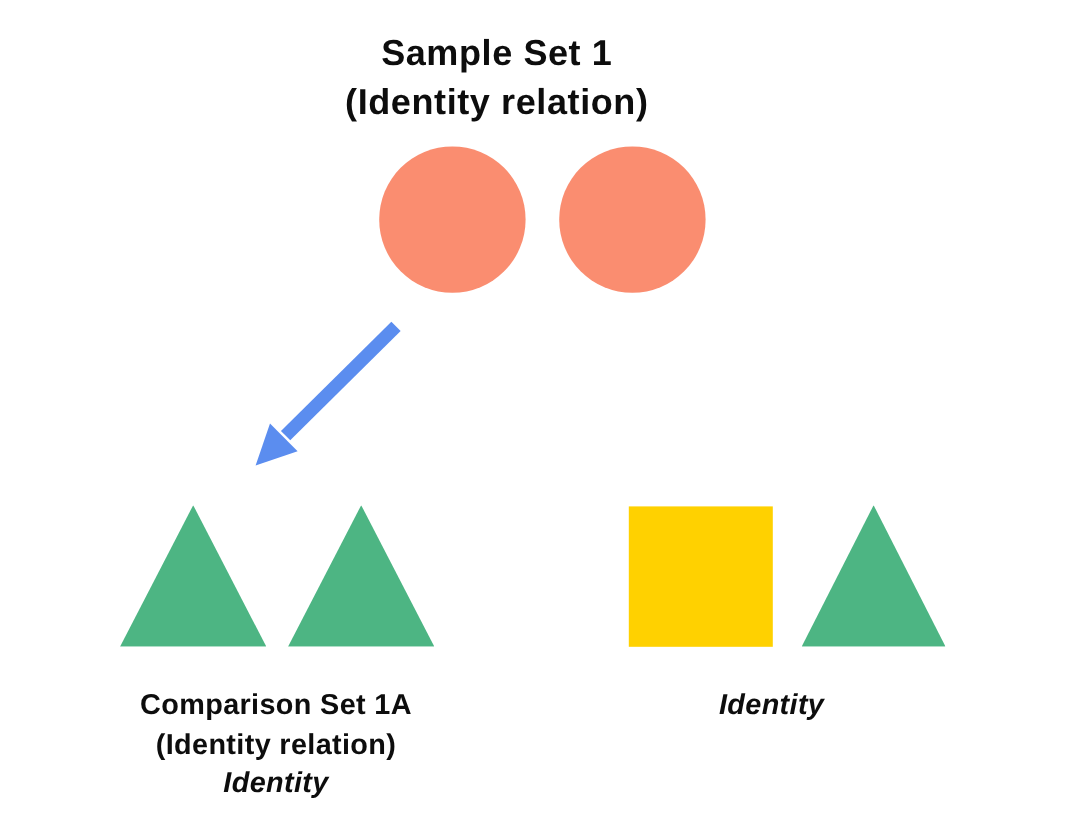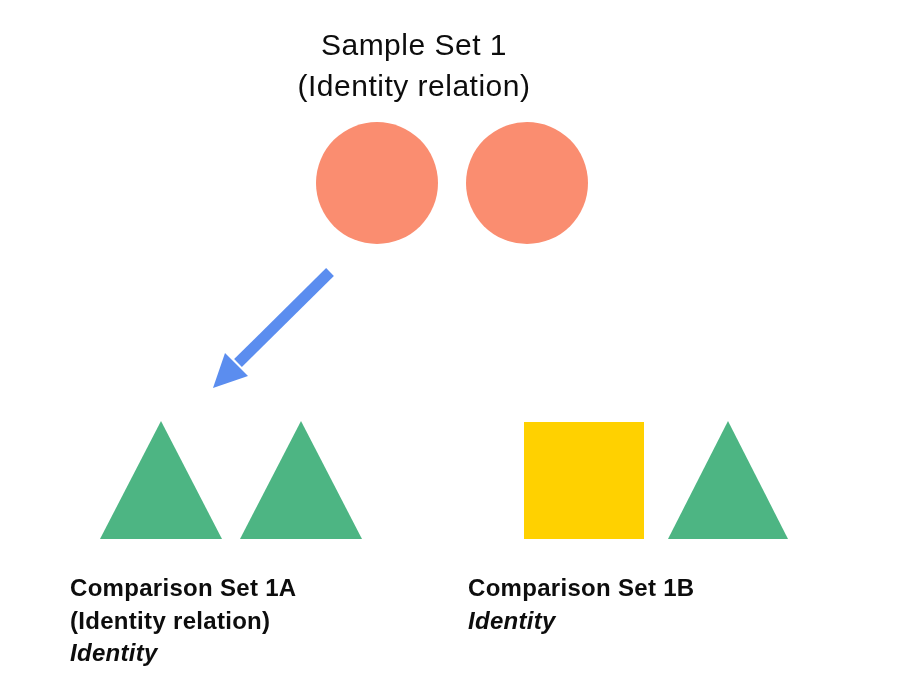--- a/index.html
+++ b/index.html
@@ -15,21 +15,21 @@
     background: #ffffff;
     overflow: hidden;
   }
   .title-block {
     position: absolute;
     top: 24px;
     left: 0;
     width: 828px;
     text-align: center;
     font-size: 30px;
-    font-weight: 400;
+    font-weight: 700;
     color: #0d0d0d;
     line-height: 1.38;
     letter-spacing: 0.5px;
   }
   .circle {
     position: absolute;
     width: 122px;
     height: 122px;
     border-radius: 50%;
   }
@@ -52,21 +52,21 @@
   .square {
     position: absolute;
     left: 524px;
     top: 422px;
     width: 120px;
     height: 117px;
   }
   .caption {
     position: absolute;
     top: 572px;
-    text-align: left;
+    text-align: center;
     font-size: 24px;
     font-weight: 800;
     color: #0d0d0d;
     line-height: 1.36;
     letter-spacing: 0.3px;
   }
   .caption.left  { left: 70px;  width: 320px; }
   .caption.right { left: 468px; width: 350px; }
   .verdict { font-style: italic; }
 </style>
@@ -94,17 +94,16 @@
   <div class="square" style="background-color: rgb(255, 209, 0);"></div>
   <div class="triangle tri-b" style="background-color: rgb(77, 181, 131);"></div>
 
   <div class="caption left">
     <div>Comparison Set 1A</div>
     <div>(Identity relation)</div>
     <div class="verdict">Identity</div>
   </div>
 
   <div class="caption right">
-    <div>Comparison Set 1B</div>
     <div class="verdict">Identity</div>
   </div>
 
 </div>
 
 </body></html>

